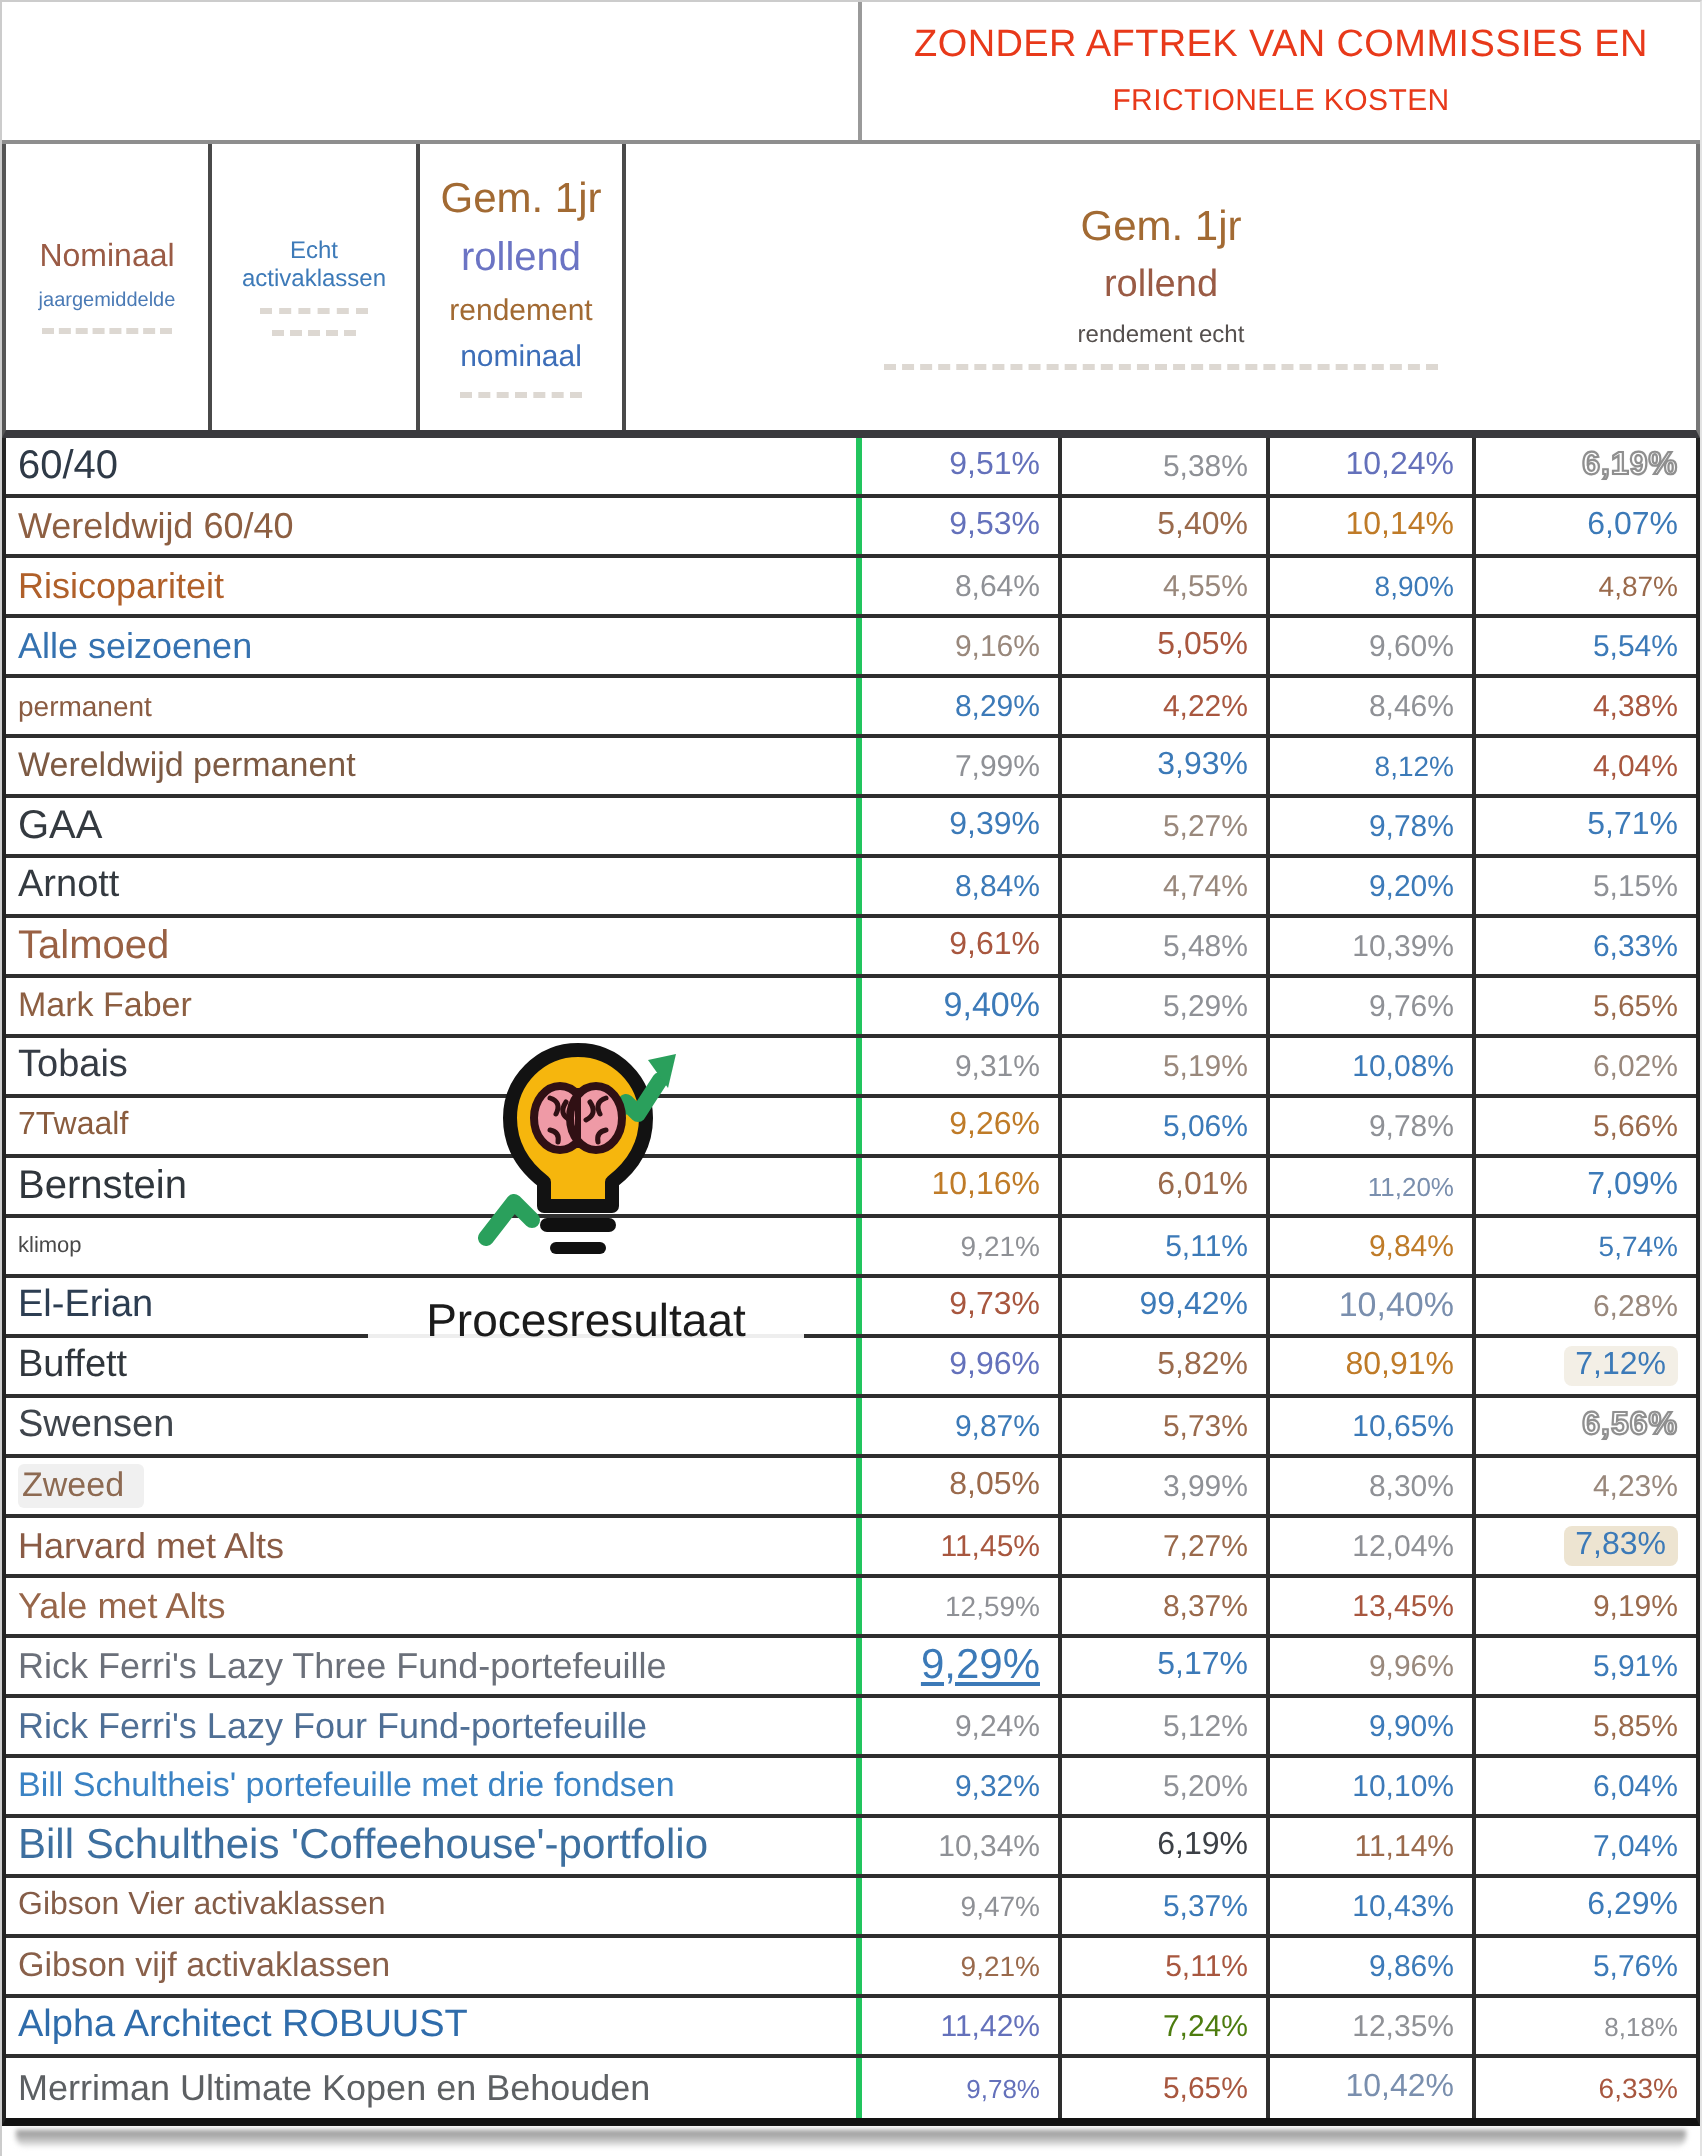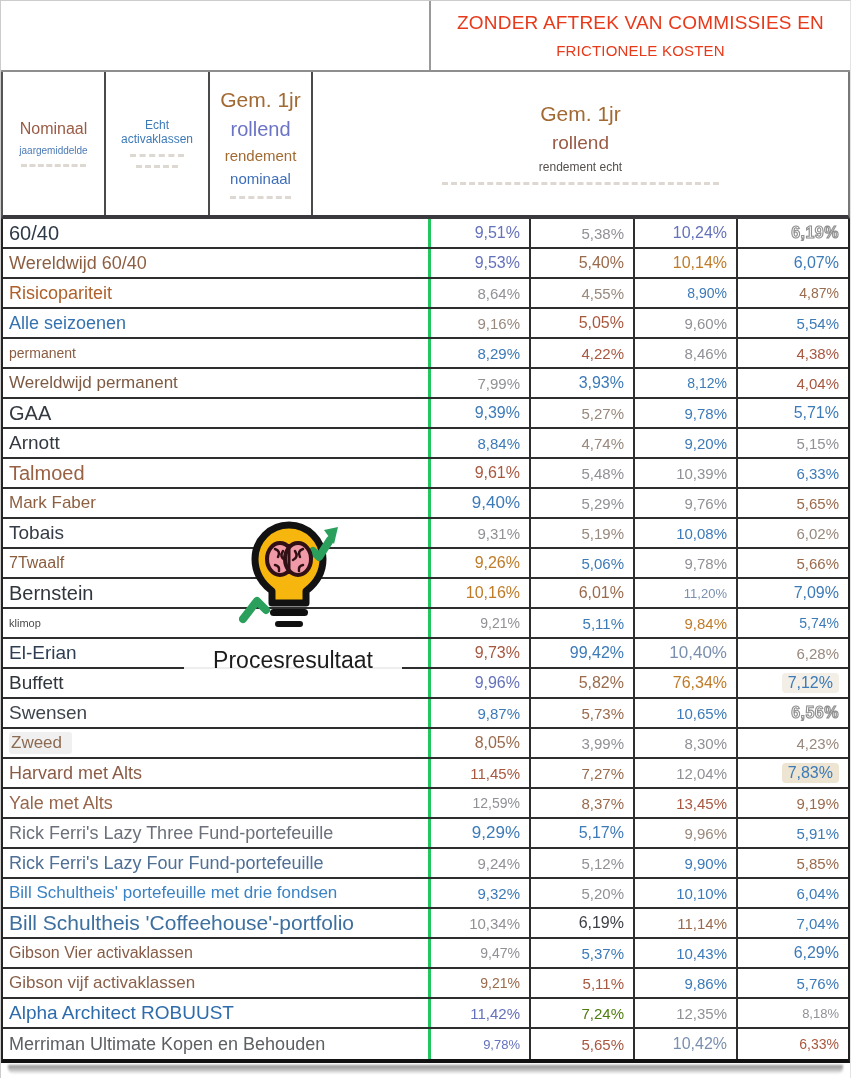--- a/index.html
+++ b/index.html
@@ -353,21 +353,21 @@
         <div class="ncell">
           <span style="color: rgb(48, 54, 60); font-size: 19px;">Buffett</span>
         </div>
         <div class="vcell">
           <span style="font-size: 16px; color: rgb(100, 113, 187);">9,96%</span>
         </div>
         <div class="vcell">
           <span style="font-size: 16px; color: rgb(154, 106, 76);">5,82%</span>
         </div>
         <div class="vcell">
-          <span style="font-size: 16px; color: rgb(191, 123, 40);">76,34%</span>
+          <span style="font-size: 16px; color: rgb(191, 123, 40);">80,91%</span>
         </div>
         <div class="vcell">
           <span style="font-size: 16px; color: rgb(60, 122, 184); background: rgb(243, 239, 230); border-radius: 4px; padding: 1px 6px;">7,12%</span>
         </div>
       </div>
       <div class="row">
         <div class="ncell">
           <span style="color: rgb(63, 69, 76); font-size: 19px;">Swensen</span>
         </div>
         <div class="vcell">
@@ -432,21 +432,21 @@
         </div>
         <div class="vcell">
           <span style="font-size: 15px; color: rgb(154, 106, 76);">9,19%</span>
         </div>
       </div>
       <div class="row">
         <div class="ncell">
           <span style="color: rgb(107, 112, 122); font-size: 18px;">Rick Ferri's Lazy Three Fund-portefeuille</span>
         </div>
         <div class="vcell">
-          <span style="font-size: 17px; color: rgb(60, 122, 184);">9,29%</span>
+          <span style="font-size: 21px; color: rgb(60, 122, 184); text-decoration: underline;">9,29%</span>
         </div>
         <div class="vcell">
           <span style="font-size: 16px; color: rgb(60, 122, 184);">5,17%</span>
         </div>
         <div class="vcell">
           <span style="font-size: 15px; color: rgb(153, 136, 124);">9,96%</span>
         </div>
         <div class="vcell">
           <span style="font-size: 15px; color: rgb(60, 122, 184);">5,91%</span>
         </div>

